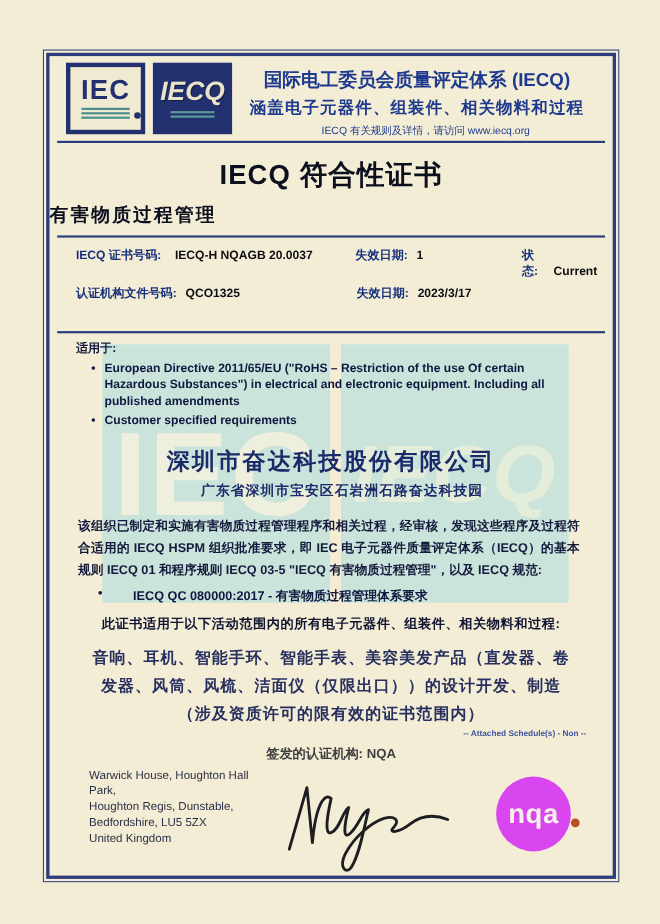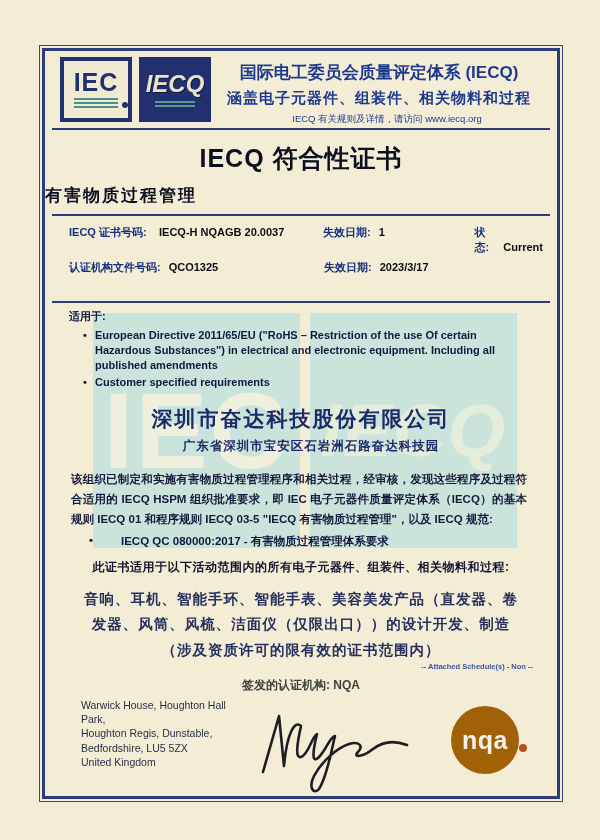--- a/index.html
+++ b/index.html
@@ -93,21 +93,21 @@
   .scope-intro { text-align:center; font-size:12px; font-weight:bold; color:#101430; margin-top:10px; letter-spacing:0.5px; }
   .scope { text-align:center; font-family:"DejaVu Serif", serif; font-size:14.5px; font-weight:bold; color:#27305e; margin:10px 34px 0; line-height:1.75; letter-spacing:1px; }
   .sched-note { text-align:right; padding-right:24px; font-size:7.5px; color:#3b55a2; font-weight:bold; }
   
   .issuer { text-align:center; font-size:12px; font-weight:bold; color:#404040; margin-top:6px; }
   .sig-row { display:flex; padding:4px 36px 0 36px; align-items:flex-start; }
   .sig-left { width:170px; font-size:10.5px; color:#2a2f45; line-height:1.35; }
   .sig-center { flex:1; display:flex; justify-content:center; padding-top:6px; }
   .sig-right { width:95px; display:flex; justify-content:flex-end; padding-top:8px; }
   .nqa-wrap { position:relative; width:70px; height:70px; }
-  .nqa-circle { width:68px; height:68px; border-radius:50%; background:#a16207; display:flex; align-items:center; justify-content:center; }
+  .nqa-circle { width:68px; height:68px; border-radius:50%; background:#d946ef; display:flex; align-items:center; justify-content:center; }
   .nqa-circle span { color:#f4f2e6; font-size:25px; letter-spacing:0.5px; font-weight:600; }
   .nqa-dot { position:absolute; right:-6px; bottom:24px; width:8px; height:8px; border-radius:50%; background:#b9511f; }
 </style>
 </head>
 <body>
 
 <div class="frame">
   <div class="frame-inner">
 
     <div class="watermark">

